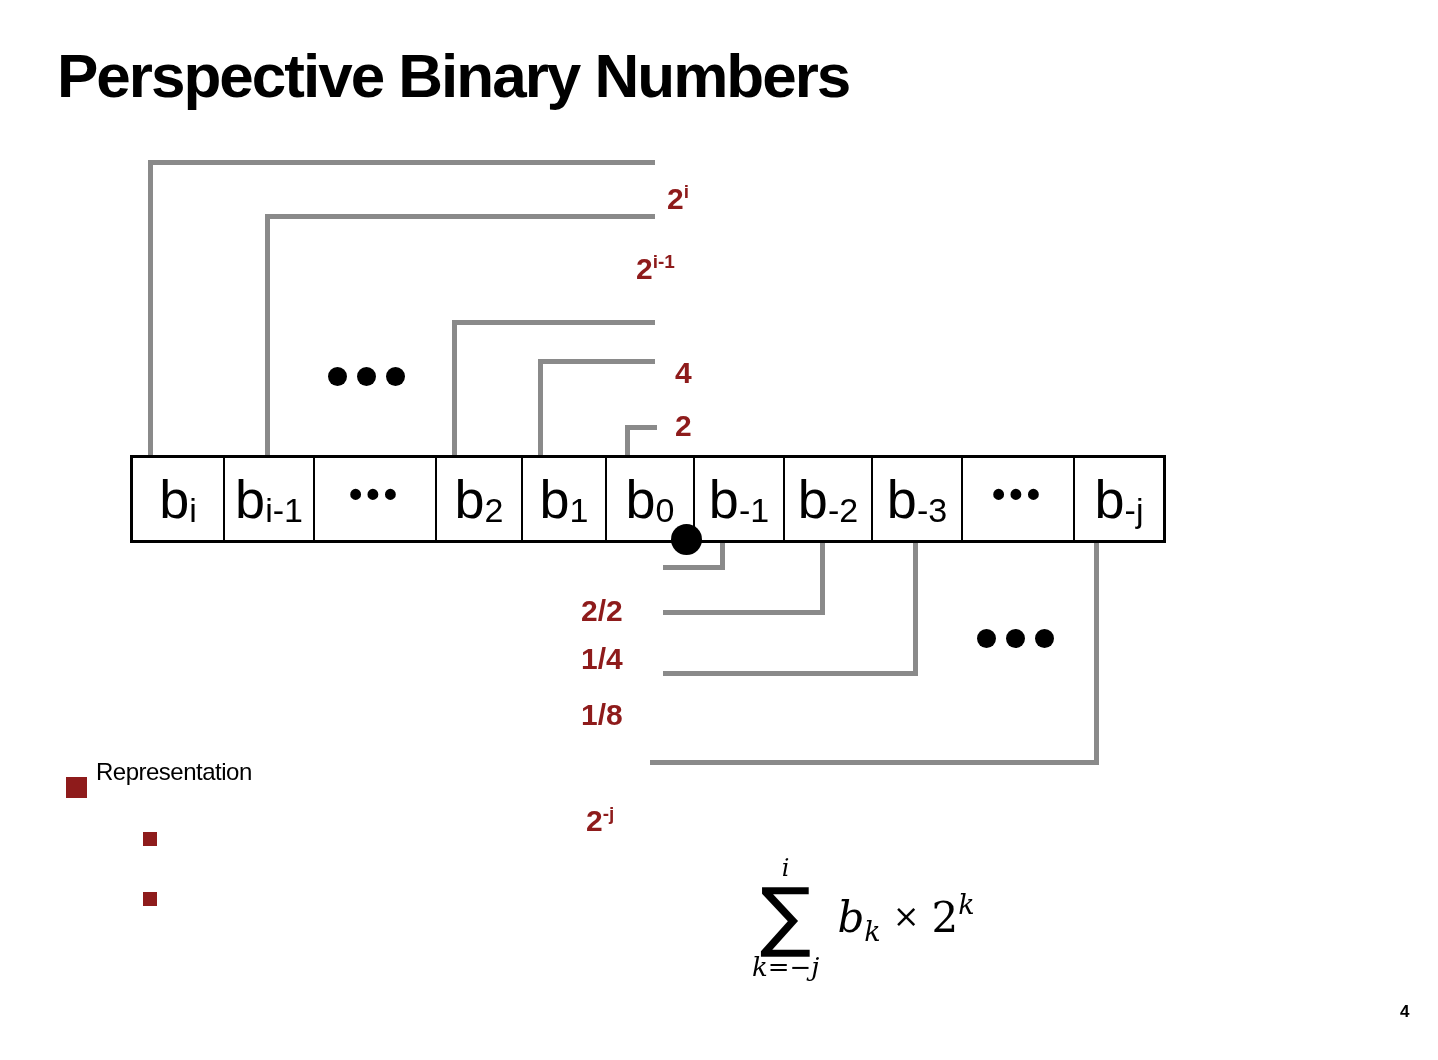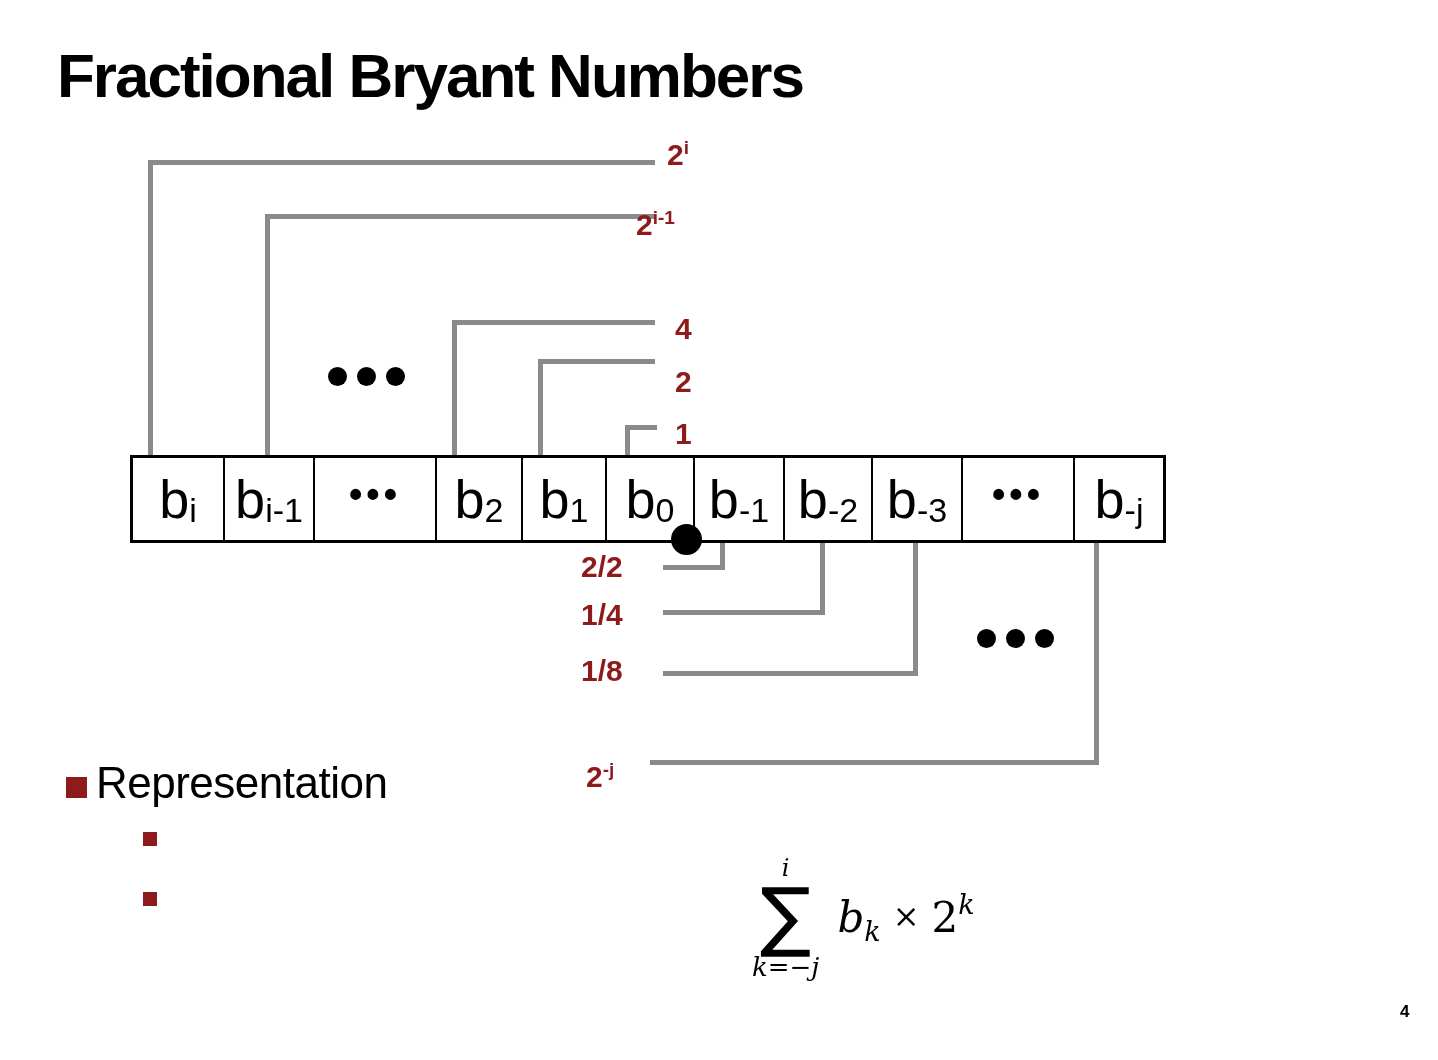--- a/index.html
+++ b/index.html
@@ -9,21 +9,21 @@
   }
   .title{
     position:absolute;left:57px;top:40px;font-size:62px;font-weight:bold;
     letter-spacing:-2px;color:#000;white-space:nowrap;
   }
   
   .gline{position:absolute;background:#8A8A8A;}
   
   .plabel{
     position:absolute;color:#8E1B1B;font-weight:bold;font-size:30px;
-    line-height:1;white-space:nowrap;
+    line-height:1;white-space:nowrap;margin-top:44px;
   }
   .plabel .sup{font-size:19px;position:relative;top:-11px;}
   
   .bitrow{
     position:absolute;left:130px;top:455px;height:88px;display:flex;
     border:3px solid #000;box-sizing:border-box;background:#fff;
   }
   .cell{
     display:flex;align-items:center;justify-content:center;
     border-left:2px solid #000;box-sizing:border-box;
@@ -36,21 +36,21 @@
   .cell-dots .bit-base{font-size:38px;font-weight:bold;letter-spacing:4px;position:relative;top:-5px;}
   
   .dotgroup{position:absolute;display:flex;gap:10px;}
   .dot{width:19px;height:19px;border-radius:50%;background:#000;}
   
   .bpoint{position:absolute;left:671px;top:524px;width:31px;height:31px;border-radius:50%;background:#000;}
   
   .bsq{position:absolute;background:#8E1B1B;}
   .bsq-lg{width:21px;height:21px;}
   .bsq-sm{width:14px;height:14px;}
-  .rep-label{position:absolute;left:96px;top:758px;font-size:44px;letter-spacing:-0.5px;white-space:nowrap;}
+  .rep-label{position:absolute;left:96px;top:758px;font-size:24px;letter-spacing:-0.5px;white-space:nowrap;}
   .sub-bullet-text{position:absolute;font-size:28px;font-weight:bold;letter-spacing:-0.3px;white-space:nowrap;}
   
   .formula{
     position:absolute;left:752px;top:856px;display:flex;align-items:center;
     font-family:"DejaVu Serif","Liberation Serif",serif;color:#000;
   }
   .sum-col{display:flex;flex-direction:column;align-items:center;}
   .sum-upper{font-style:italic;font-size:24px;line-height:1;margin-bottom:2px;}
   .sigma{font-family:"DejaVu Sans",sans-serif;font-size:76px;line-height:0.9;}
   .sum-lower{font-style:italic;font-size:26px;line-height:1;margin-top:4px;}
@@ -61,21 +61,21 @@
   .expr .esup{font-size:27px;font-style:italic;position:relative;top:-18px;}
   
   .footer{position:absolute;left:5px;top:1011px;font-size:19px;letter-spacing:-0.2px;white-space:nowrap;}
   .pagenum{position:absolute;left:1400px;top:1002px;font-size:17px;font-weight:bold;}
 </style>
 </head>
 <body>
 
 <div class="slide">
 
-  <div class="title">Fractional Bryant Numbers</div>
+  <div class="title">Perspective Binary Numbers</div>
 
   <div class="gline" style="left:148px;top:160px;width:5px;height:295px"></div>
   <div class="gline" style="left:148px;top:160px;width:507px;height:5px"></div>
   <div class="gline" style="left:265px;top:214px;width:5px;height:241px"></div>
   <div class="gline" style="left:265px;top:214px;width:390px;height:5px"></div>
   <div class="gline" style="left:452px;top:320px;width:5px;height:135px"></div>
   <div class="gline" style="left:452px;top:320px;width:203px;height:5px"></div>
   <div class="gline" style="left:538px;top:359px;width:5px;height:96px"></div>
   <div class="gline" style="left:538px;top:359px;width:117px;height:5px"></div>
   <div class="gline" style="left:625px;top:425px;width:5px;height:30px"></div>

